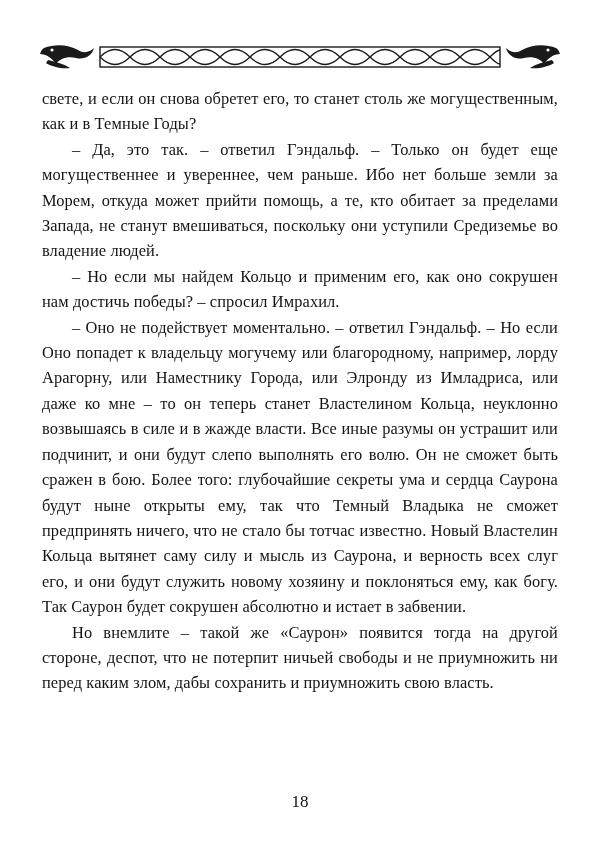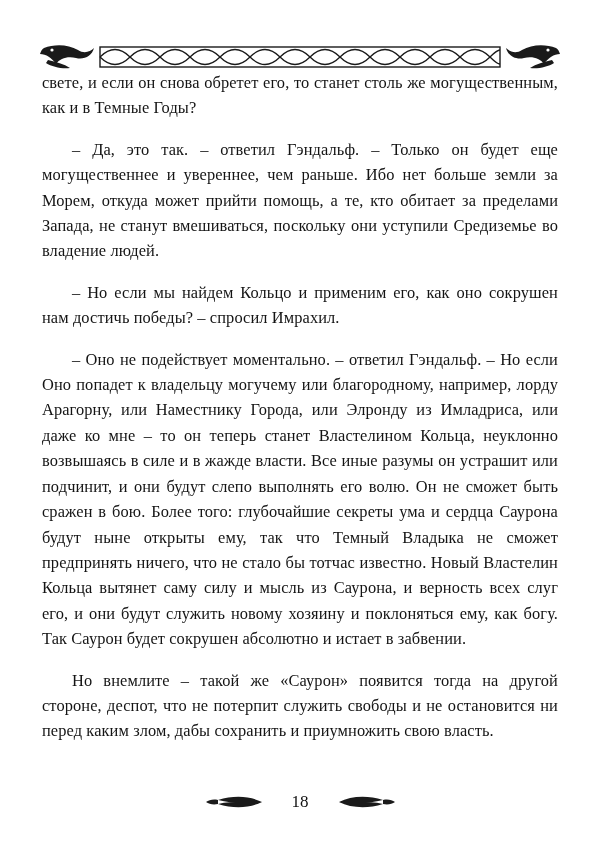--- a/index.html
+++ b/index.html
@@ -33,52 +33,53 @@
     align-items: center;
     justify-content: center;
   }
   .header-ornament svg {
     display: block;
   }
 
   
   .text-block {
     position: absolute;
-    top: 70px;
+    top: 86px;
     left: 42px;
     width: 516px;
     font-size: 16.4px;
     line-height: 25.4px;
     text-align: justify;
     text-justify: inter-word;
     color: #141414;
     letter-spacing: 0.1px;
   }
   .text-block p {
     margin: 0;
     text-indent: 0;
   }
   .text-block p.indent {
     text-indent: 30px;
   }
   .text-block p + p {
-    margin-top: 16px;
+    margin-top: 0;
   }
 
   
   .footer {
     position: absolute;
     bottom: 30px;
     left: 0;
     width: 600px;
     height: 40px;
     display: flex;
     align-items: center;
     justify-content: center;
     gap: 28px;
+    flex-direction: column;
   }
   .footer .wing {
     display: block;
   }
   .page-number {
     font-size: 17px;
     font-family: "Liberation Serif", serif;
     color: #111111;
     line-height: 1;
     padding-bottom: 1px;
@@ -110,21 +111,21 @@
         <path d="M62 15 C72 25, 82 25, 92 15 C102 5, 112 5, 122 15 C132 25, 142 25, 152 15 C162 5, 172 5, 182 15 C192 25, 202 25, 212 15 C222 5, 232 5, 242 15 C252 25, 262 25, 272 15 C282 5, 292 5, 302 15 C312 25, 322 25, 332 15 C342 5, 352 5, 362 15 C372 25, 382 25, 392 15 C402 5, 412 5, 422 15 C432 25, 442 25, 452 15 C457 10, 460 8, 462 8"></path>
       </g>
     </svg>
   </div>
 
   <div class="text-block">
     <p>свете, и если он снова обретет его, то станет столь же могущественным, как и в Темные Годы?</p>
     <p class="indent">– Да, это так. – ответил Гэндальф. – Только он будет еще могущественнее и увереннее, чем раньше. Ибо нет больше земли за Морем, откуда может прийти помощь, а те, кто обитает за пределами Запада, не станут вмешиваться, поскольку они уступили Средиземье во владение людей.</p>
     <p class="indent">– Но если мы найдем Кольцо и применим его, как оно сокрушен нам достичь победы? – спросил Имрахил.</p>
     <p class="indent">– Оно не подействует моментально. – ответил Гэндальф. – Но если Оно попадет к владельцу могучему или благородному, например, лорду Арагорну, или Наместнику Города, или Элронду из Имладриса, или даже ко мне – то он теперь станет Властелином Кольца, неуклонно возвышаясь в силе и в жажде власти. Все иные разумы он устрашит или подчинит, и они будут слепо выполнять его волю. Он не сможет быть сражен в бою. Более того: глубочайшие секреты ума и сердца Саурона будут ныне открыты ему, так что Темный Владыка не сможет предпринять ничего, что не стало бы тотчас известно. Новый Властелин Кольца вытянет саму силу и мысль из Саурона, и верность всех слуг его, и они будут служить новому хозяину и поклоняться ему, как богу. Так Саурон будет сокрушен абсолютно и истает в забвении.</p>
-    <p class="indent">Но внемлите – такой же «Саурон» появится тогда на другой стороне, деспот, что не потерпит служить свободы и не остановится ни перед каким злом, дабы сохранить и приумножить свою власть.</p>
+    <p class="indent">Но внемлите – такой же «Саурон» появится тогда на другой стороне, деспот, что не потерпит ничьей свободы и не приумножить ни перед каким злом, дабы сохранить и приумножить свою власть.</p>
   </div>
 
   <div class="footer">
     <svg class="wing" width="60" height="18" viewBox="0 0 60 18" xmlns="http://www.w3.org/2000/svg">
       <g fill="#1a1a1a">
         <path d="M58 9 C46 3, 30 2, 14 7 C22 9, 30 10, 38 10 C44 10, 52 10, 58 9 Z"></path>
         <path d="M58 9 C46 15, 30 16, 14 11 C22 9, 30 9, 38 9 C44 9, 52 9, 58 9 Z"></path>
         <path d="M14 7 C9 6, 5 7, 2 9 C5 11, 9 12, 14 11 Z"></path>
       </g>
     </svg>

